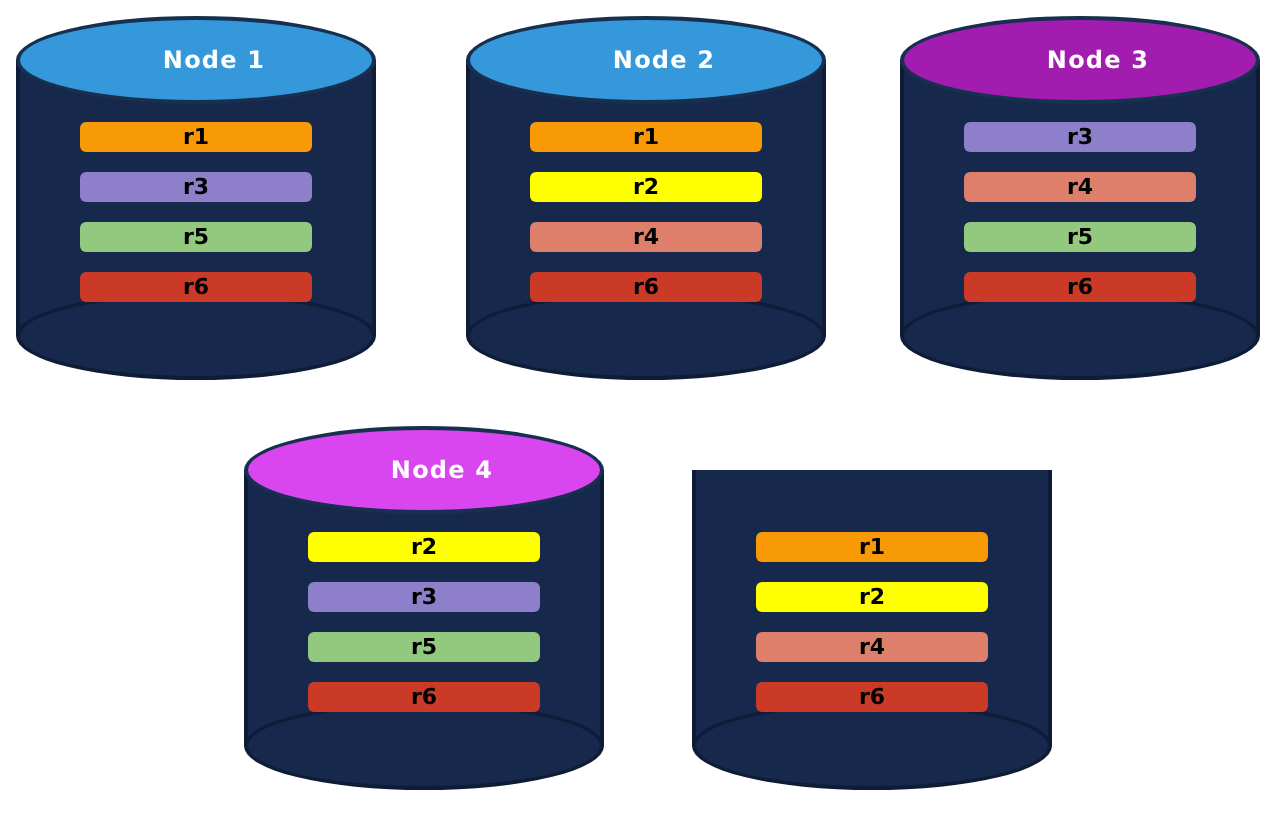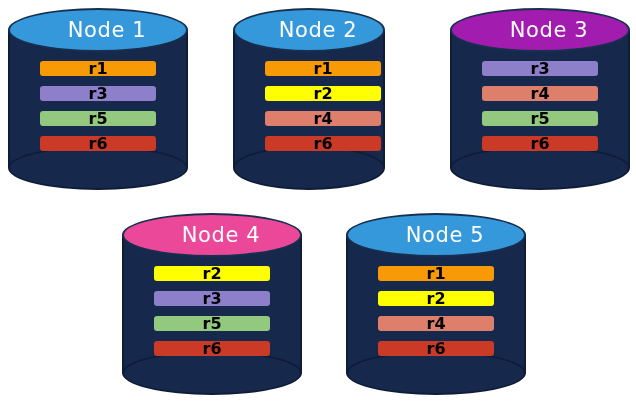--- a/index.html
+++ b/index.html
@@ -62,22 +62,22 @@
     border: 2px solid #18304f;
     box-sizing: border-box;
     display: flex;
     align-items: center;
     justify-content: center;
     z-index: 4;
   }
 
   .node-label {
     color: #ffffff;
-    font-size: 21px;
-    font-weight: 400;
+    font-size: 12px;
+    font-weight: 700;
     letter-spacing: 0.6px;
     white-space: nowrap;
     line-height: 1;
     padding-left: 18px;
   }
 
   
   .replicas {
     position: absolute;
     left: 0;
@@ -88,21 +88,21 @@
   }
 
   .replica {
     height: 15px;
     margin-bottom: 10px;
     border-radius: 3px;
     display: flex;
     align-items: center;
     justify-content: center;
     color: #000000;
-    font-size: 16px;
+    font-size: 11px;
     font-weight: bold;
     line-height: 1;
     box-sizing: border-box;
   }
   .replica:last-child { margin-bottom: 0; text-align: center; }
 </style>
 </head>
 <body>
 
 <div id="stage">
@@ -120,21 +120,21 @@
           <span>r3</span>
         </div>
         <div class="replica" style="background: rgb(146, 201, 126);">
           <span>r5</span>
         </div>
         <div class="replica" style="background: rgb(203, 58, 38);">
           <span>r6</span>
         </div>
       </div>
     </div>
-    <div class="node" style="left: 233px; top: 8px; width: 152px; height: 182px;">
+    <div class="node" style="left: 233px; top: 8px; width: 180px; height: 182px;">
       <div class="cyl-body" style="background: rgb(23, 40, 77);"></div>
       <div class="cyl-bottom" style="background: rgb(23, 40, 77);"></div>
       <div class="cyl-top" style="background: rgb(52, 152, 219);">
         <span class="node-label">Node  2</span>
       </div>
       <div class="replicas" style="top: 53px; left: 32px; width: 116px;">
         <div class="replica" style="background: rgb(248, 154, 6);">
           <span>r1</span>
         </div>
         <div class="replica" style="background: rgb(255, 255, 0);">
@@ -165,44 +165,41 @@
           <span>r5</span>
         </div>
         <div class="replica" style="background: rgb(203, 58, 38);">
           <span>r6</span>
         </div>
       </div>
     </div>
     <div class="node" style="left: 122px; top: 213px; width: 180px; height: 182px;">
       <div class="cyl-body" style="background: rgb(23, 40, 77);"></div>
       <div class="cyl-bottom" style="background: rgb(23, 40, 77);"></div>
-      <div class="cyl-top" style="background: #ec4899;">
+      <div class="cyl-top" style="background: #d946ef;">
         <span class="node-label">Node  4</span>
       </div>
       <div class="replicas" style="top: 53px; left: 32px; width: 116px;">
         <div class="replica" style="background: rgb(255, 255, 0);">
           <span>r2</span>
         </div>
         <div class="replica" style="background: rgb(141, 127, 201);">
           <span>r3</span>
         </div>
         <div class="replica" style="background: rgb(146, 201, 126);">
           <span>r5</span>
         </div>
         <div class="replica" style="background: rgb(203, 58, 38);">
           <span>r6</span>
         </div>
       </div>
     </div>
     <div class="node" style="left: 346px; top: 213px; width: 180px; height: 182px;">
       <div class="cyl-body" style="background: rgb(23, 40, 77);"></div>
       <div class="cyl-bottom" style="background: rgb(23, 40, 77);"></div>
-      <div class="cyl-top" style="background: rgb(52, 152, 219);">
-        <span class="node-label">Node  5</span>
-      </div>
       <div class="replicas" style="top: 53px; left: 32px; width: 116px;">
         <div class="replica" style="background: rgb(248, 154, 6);">
           <span>r1</span>
         </div>
         <div class="replica" style="background: rgb(255, 255, 0);">
           <span>r2</span>
         </div>
         <div class="replica" style="background: rgb(222, 127, 108);">
           <span>r4</span>
         </div>

